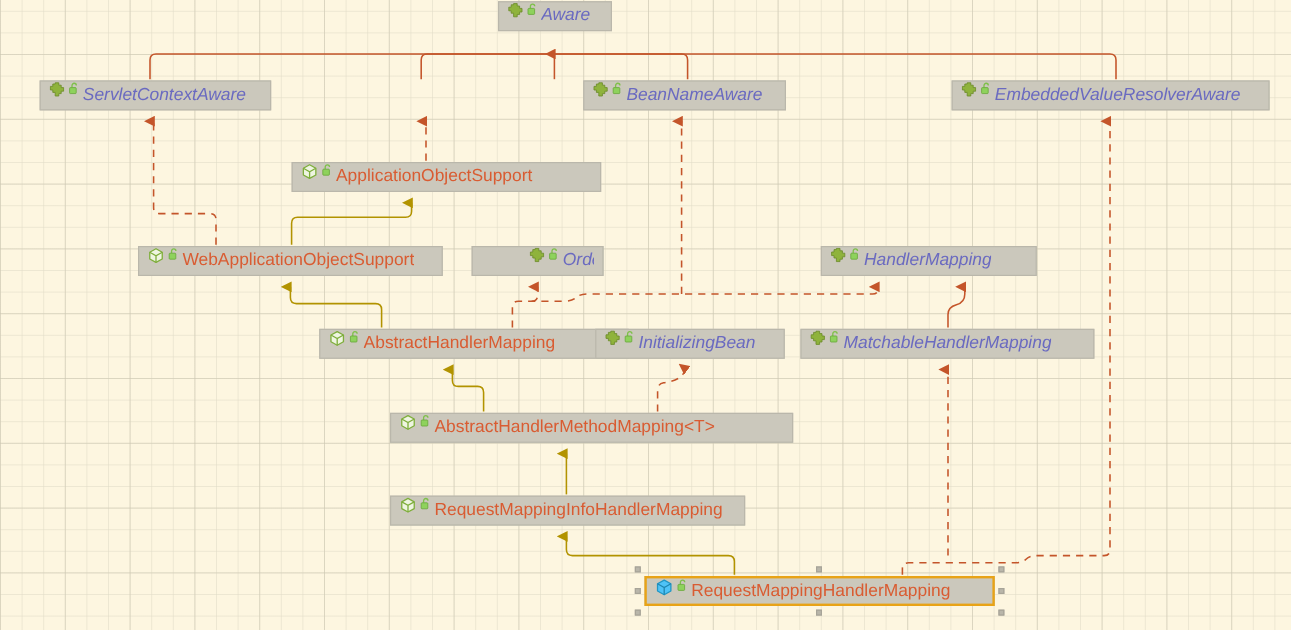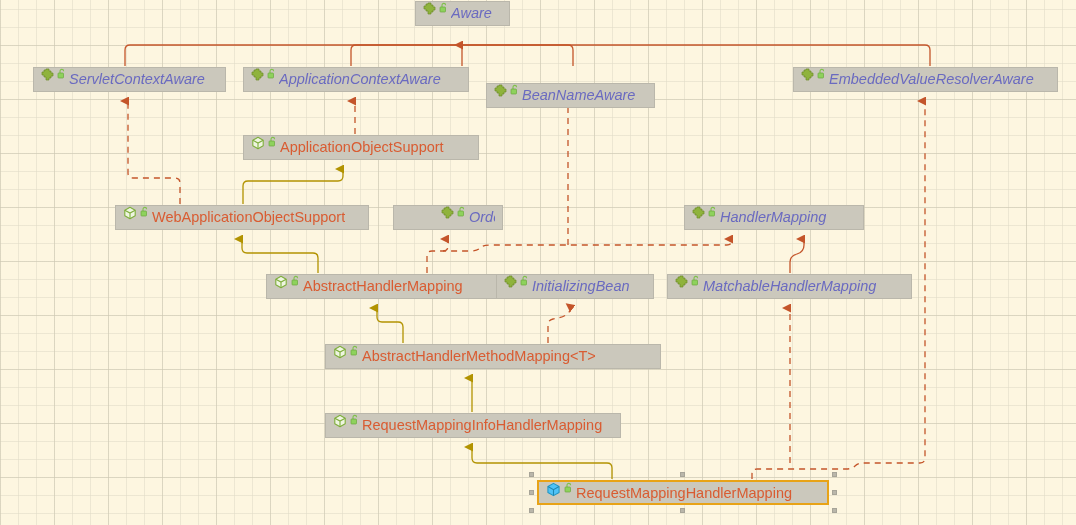--- a/index.html
+++ b/index.html
@@ -185,36 +185,22 @@
     </span>
     <span class="icon">
       <svg width="9" height="11" viewBox="0 0 9 11">
           <path d="M3 5V3.2A1.8 1.8 0 0 1 6.6 3.2" fill="none" stroke="#7fc04a" stroke-width="1.1"></path>
           <rect x="1" y="5" width="5.5" height="5" rx="0.7" fill="#8ed25c" stroke="#6aa83c" stroke-width="0.7"></rect>
         </svg>
     </span>
     <span class="nlabel">ServletContextAware</span>
   </div>
 
-  <div class="node iface" style="left:243px; top:67px; width:226px;">
-    <span class="icon">
-      <svg width="13" height="13" viewBox="0 0 13 13">
-          <path d="M5 1h3v2h2v2h2v3h-2v2H8v2H5V9H3V7H1V4h2V2h2z" fill="#8fb33c" stroke="#6d8c2a" stroke-width="0.7" stroke-linejoin="round"></path>
-        </svg>
-    </span>
-    <span class="icon">
-      <svg width="9" height="11" viewBox="0 0 9 11">
-          <path d="M3 5V3.2A1.8 1.8 0 0 1 6.6 3.2" fill="none" stroke="#7fc04a" stroke-width="1.1"></path>
-          <rect x="1" y="5" width="5.5" height="5" rx="0.7" fill="#8ed25c" stroke="#6aa83c" stroke-width="0.7"></rect>
-        </svg>
-    </span>
-    <span class="nlabel">ApplicationContextAware</span>
-  </div>
-
-  <div class="node iface" style="left:486px; top:67px; width:169px;margin-top:16px;">
+
+  <div class="node iface" style="left:486px; top:67px; width:169px;">
     <span class="icon">
       <svg width="13" height="13" viewBox="0 0 13 13">
           <path d="M5 1h3v2h2v2h2v3h-2v2H8v2H5V9H3V7H1V4h2V2h2z" fill="#8fb33c" stroke="#6d8c2a" stroke-width="0.7" stroke-linejoin="round"></path>
         </svg>
     </span>
     <span class="icon">
       <svg width="9" height="11" viewBox="0 0 9 11">
           <path d="M3 5V3.2A1.8 1.8 0 0 1 6.6 3.2" fill="none" stroke="#7fc04a" stroke-width="1.1"></path>
           <rect x="1" y="5" width="5.5" height="5" rx="0.7" fill="#8ed25c" stroke="#6aa83c" stroke-width="0.7"></rect>
         </svg>
@@ -230,21 +216,21 @@
     </span>
     <span class="icon">
       <svg width="9" height="11" viewBox="0 0 9 11">
           <path d="M3 5V3.2A1.8 1.8 0 0 1 6.6 3.2" fill="none" stroke="#7fc04a" stroke-width="1.1"></path>
           <rect x="1" y="5" width="5.5" height="5" rx="0.7" fill="#8ed25c" stroke="#6aa83c" stroke-width="0.7"></rect>
         </svg>
     </span>
     <span class="nlabel">EmbeddedValueResolverAware</span>
   </div>
 
-  <div class="node cls" style="left:243px; top:135px; width:236px;">
+  <div class="node cls" style="left:243px; top:135px; width:258px;">
     <span class="icon">
       <svg width="14" height="14" viewBox="0 0 14 14">
         <path d="M7 1.3 12.2 4.2v5.6L7 12.7 1.8 9.8V4.2z" fill="#eef5e0" stroke="#7fae3c" stroke-width="1.1" stroke-linejoin="round"></path>
         <path d="M1.8 4.2 7 7.1l5.2-2.9M7 7.1v5.6" fill="none" stroke="#7fae3c" stroke-width="1.1"></path>
       </svg>
     </span>
     <span class="icon">
       <svg width="9" height="11" viewBox="0 0 9 11">
           <path d="M3 5V3.2A1.8 1.8 0 0 1 6.6 3.2" fill="none" stroke="#7fc04a" stroke-width="1.1"></path>
           <rect x="1" y="5" width="5.5" height="5" rx="0.7" fill="#8ed25c" stroke="#6aa83c" stroke-width="0.7"></rect>

